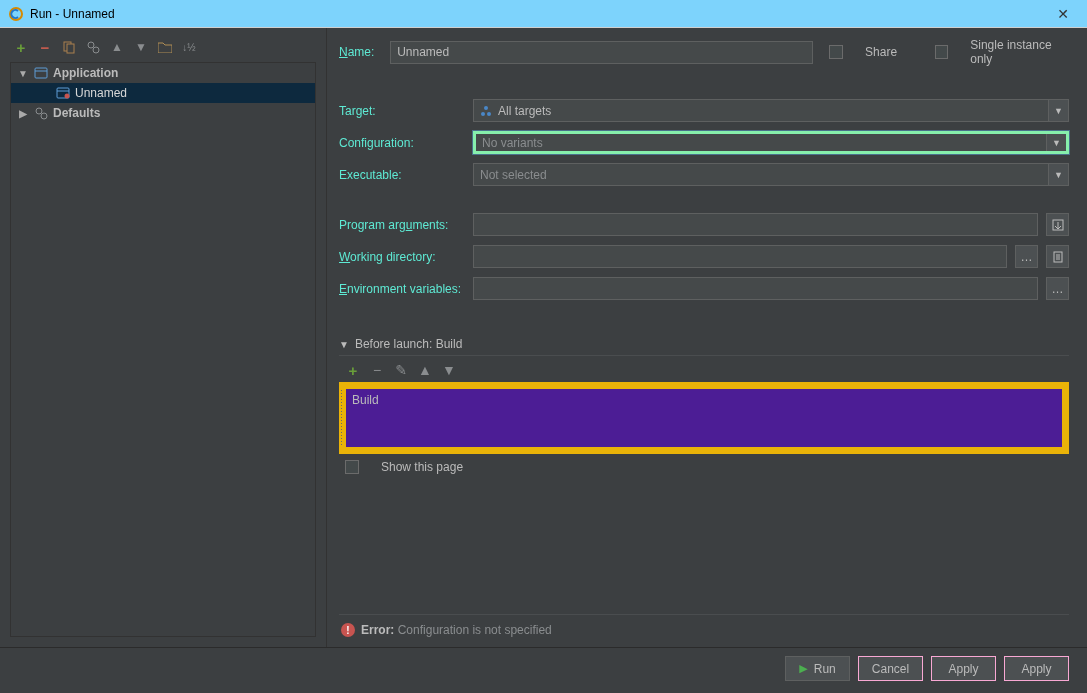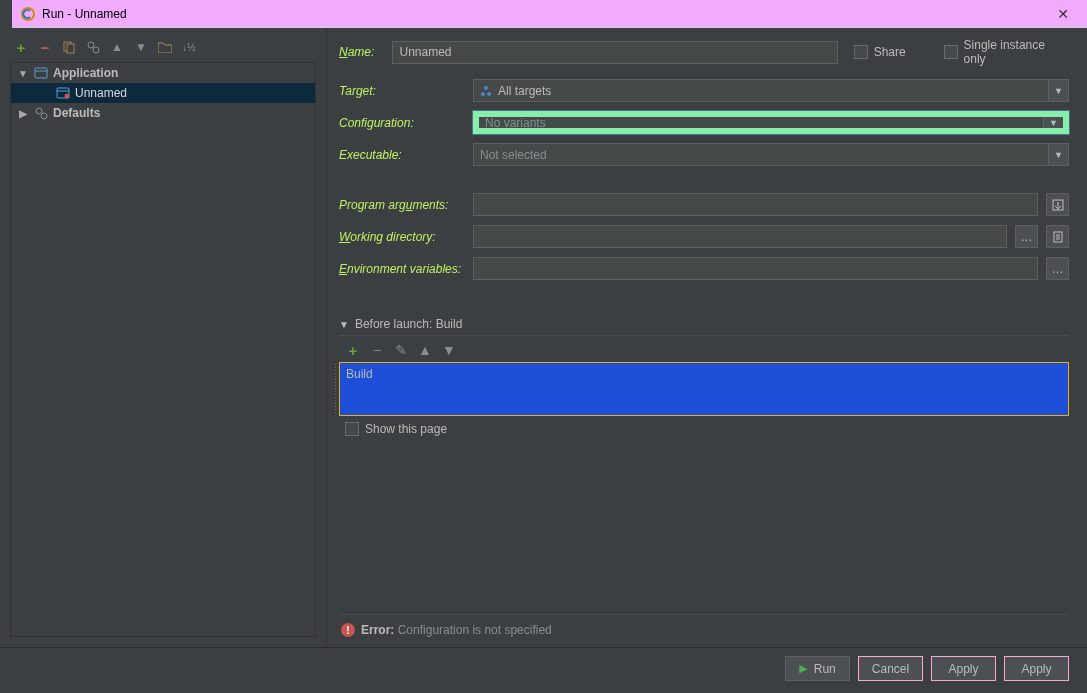--- a/index.html
+++ b/index.html
@@ -8,28 +8,27 @@
     font-size: 12px;
     background: #3c3f41;
     color: #bbbbbb;
     width: 1087px;
     height: 693px;
     display: flex;
     flex-direction: column;
     overflow: hidden;
   }
   .titlebar {
-    background: #f0abfc;
+    background: #7dd3fc;
     color: #000;
     height: 28px;
     display: flex;
     align-items: center;
     padding: 0 8px;
     border-bottom: 1px solid #d0d0d0;
-    margin-left: 12px;
   }
   .titlebar .app-icon {
     width: 16px; height: 16px;
     margin-right: 6px;
     display: inline-flex; align-items: center; justify-content: center;
   }
   .titlebar .title { flex: 1; font-size: 12px; }
   .titlebar .close {
     width: 32px; height: 28px;
     display: flex; align-items: center; justify-content: center;
@@ -95,62 +94,61 @@
     min-width: 0;
   }
   .row {
     display: flex;
     align-items: center;
     margin-bottom: 9px;
     gap: 8px;
   }
   .row .label {
     width: 126px;
-    color: #bef264;
-    font-style: italic;
+    color: #5eead4;
   }
   .label .u { text-decoration: underline; }
   input[type=text], .dropdown, .textfield {
     background: #45494a;
     border: 1px solid #5e6060;
     color: #bbb;
     height: 23px;
     padding: 0 6px;
     font-family: inherit;
     font-size: 12px;
   }
   .dropdown {
     flex: 1;
     display: flex;
     align-items: center;
     position: relative;
     padding-right: 33px;
   }
   .dropdown.highlighted {
-    border: 6px solid #86efac;
+    border: 3px solid #86efac;
     box-shadow: 0 0 0 1px #4a708b;
     align-items: center;
   }
   .dropdown .dd-arrow {
     position: absolute;
     right: 0; top: 0; bottom: 0;
     width: 20px;
     border-left: 1px solid #5e6060;
     display: flex; align-items: center; justify-content: center;
     font-size: 9px;
     color: #bbb;
     background: #4c5052;
   }
   .dropdown .dd-icon {
     margin-right: 6px;
     display: inline-flex;
     color: #4a87c7;
   }
   .checkbox {
-    display: inline-flex; align-items: center; gap: 6px;
+    display: inline-flex; align-items: center; gap: 22px;
     color: #bbb;
     justify-content: flex-end;
   }
   .checkbox .box {
     width: 14px; height: 14px;
     background: #43494a;
     border: 1px solid #6b6b6b;
   }
   .name-row input { width: 450px; }
   .name-row .spacer { flex: 1; }
@@ -175,23 +173,23 @@
     display: flex; gap: 8px;
     padding: 6px 2px 4px 6px;
   }
   .before-toolbar .ticon {
     width: 16px; height: 16px;
     display: inline-flex; align-items: center; justify-content: center;
     color: #8a8d8f; font-size: 14px;
   }
   .before-toolbar .ticon.green { color: #6a9f3a; font-weight: bold; font-size: 15px;}
   .before-list {
-    background: #1d4ed8;
-    border: 1px solid #eab308;
-    height: 54px;
+    background: #4c1d95;
+    border: 7px solid #eab308;
+    height: 72px;
     padding: 4px 6px;
     color: #bbb;
     position: relative;
   }
   .before-list::before {
     content: "";
     position: absolute;
     left: -6px; top: 0; bottom: 0;
     width: 4px;
     background-image: radial-gradient(#6b6b6b 1px, transparent 1px);
@@ -324,21 +322,21 @@
       <label class="checkbox">
         <span class="box"></span>
         <span><span class="u">S</span>hare</span>
       </label>
       <label class="checkbox" style="margin-left:30px">
         <span class="box"></span>
         <span>Single instance only</span>
       </label>
     </div>
 
-    <div class="row" style="margin-top:4px">
+    <div class="row" style="margin-top:24px">
       <span class="label">Target:</span>
       <div class="dropdown">
         <span class="dd-icon">
           <svg width="12" height="12" viewBox="0 0 12 12">
               <circle cx="6" cy="3" r="2" fill="#4a87c7"></circle>
               <circle cx="3" cy="9" r="2" fill="#4a87c7"></circle>
               <circle cx="9" cy="9" r="2" fill="#4a87c7"></circle>
             </svg>
         </span>
         <span>All targets</span>

